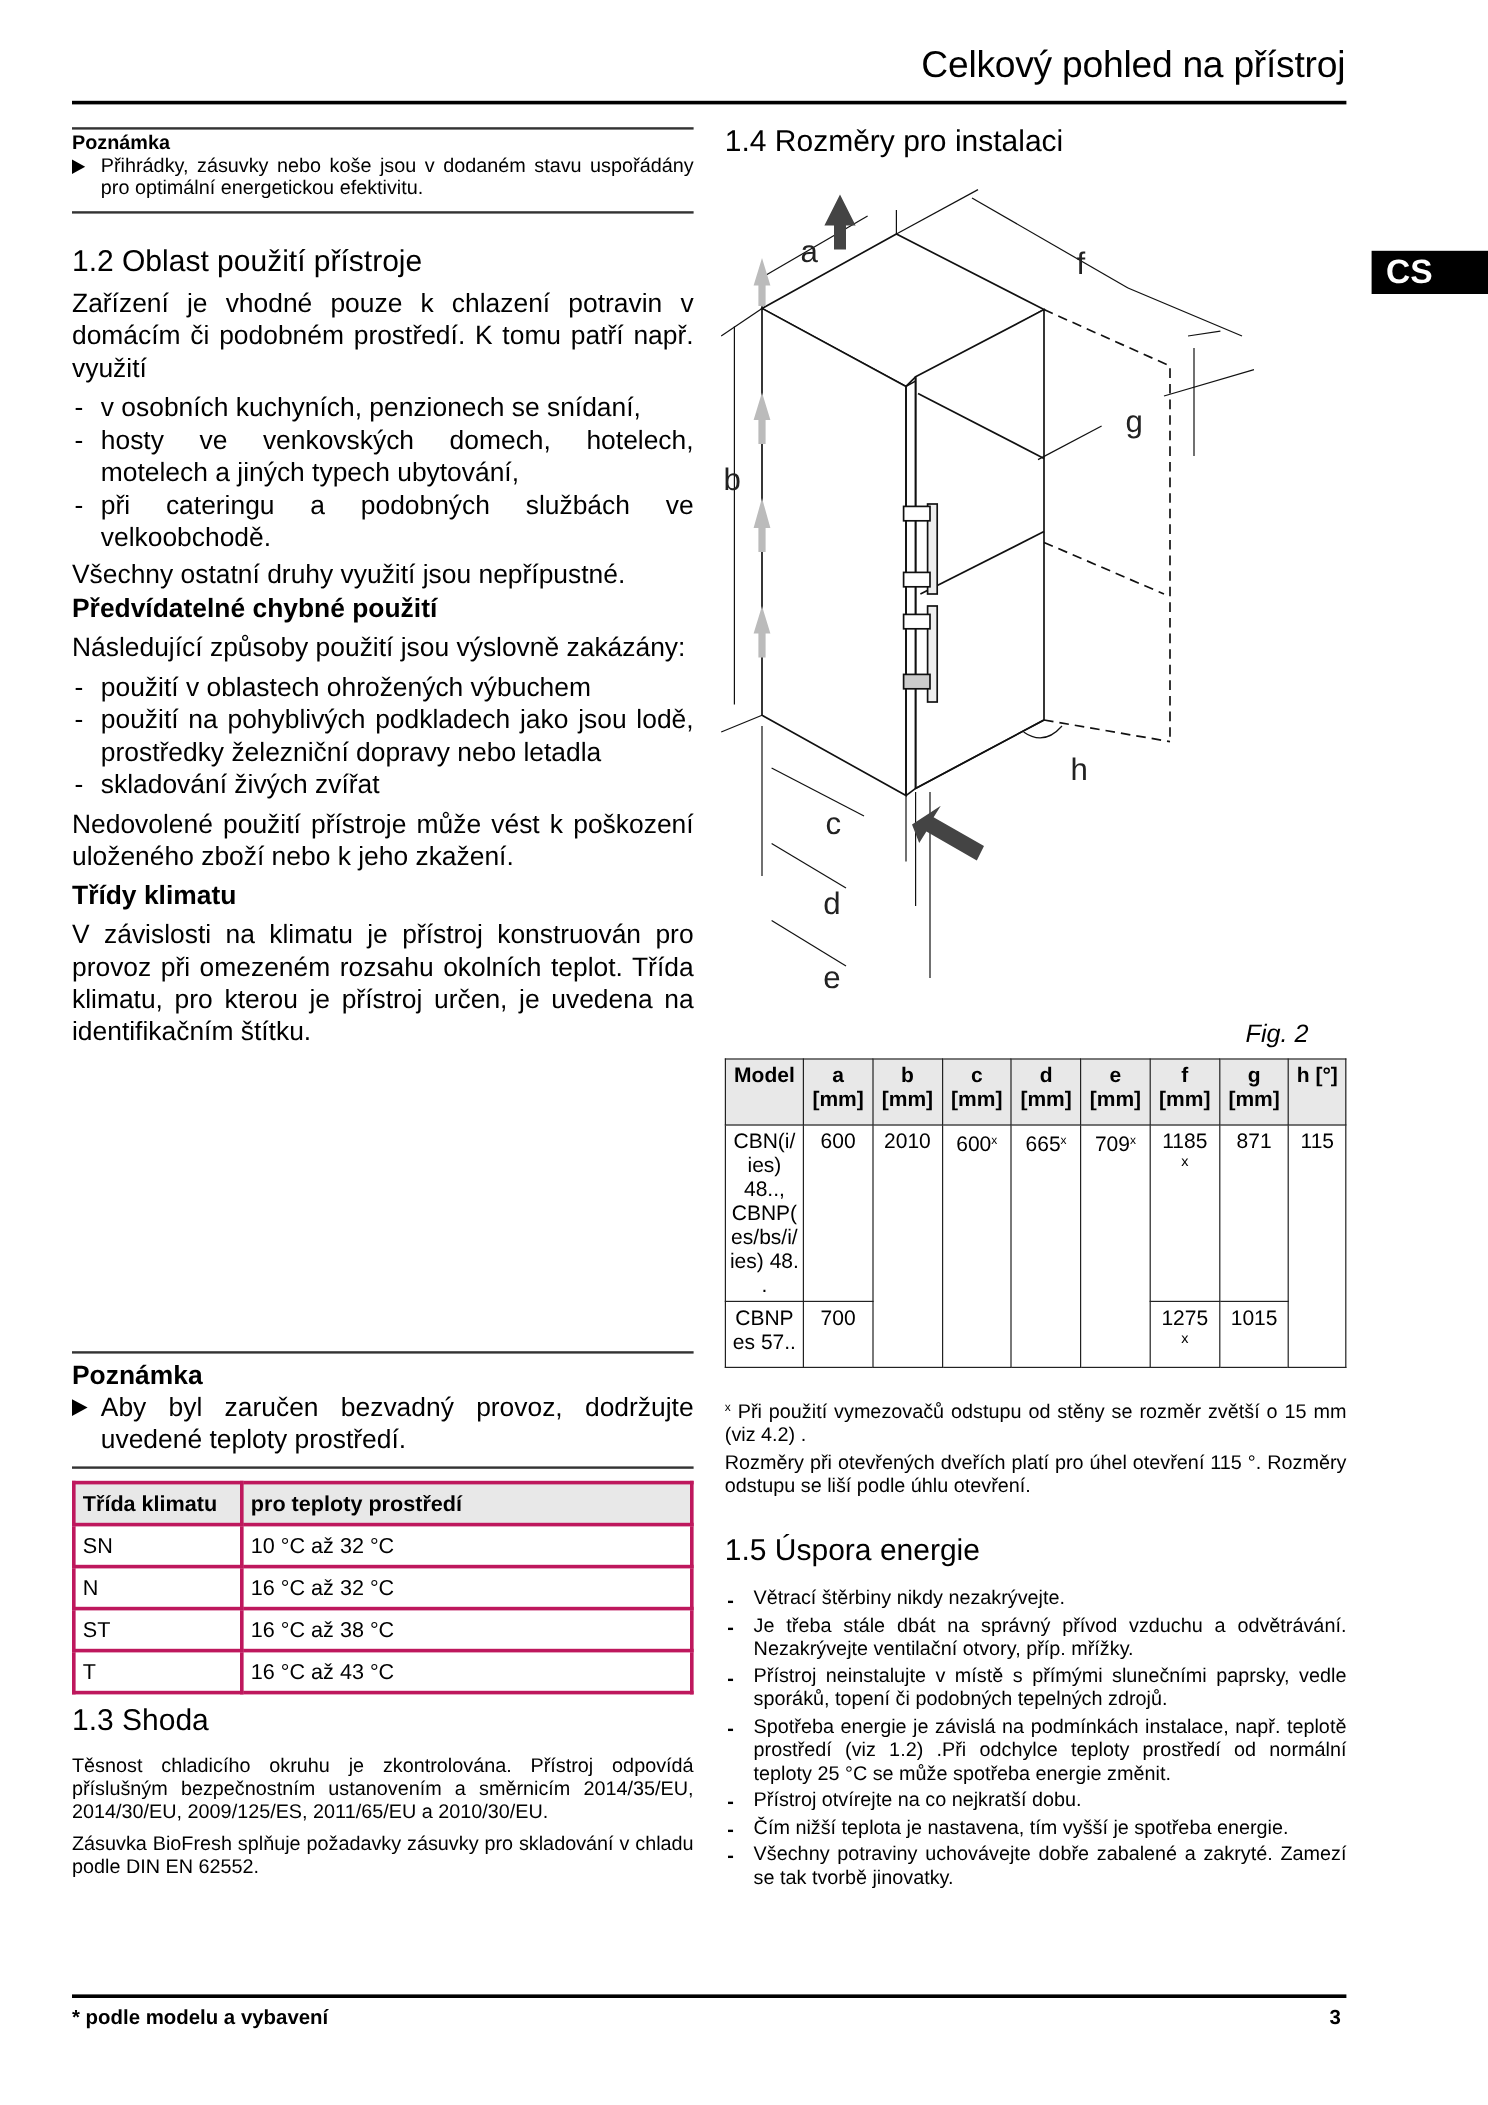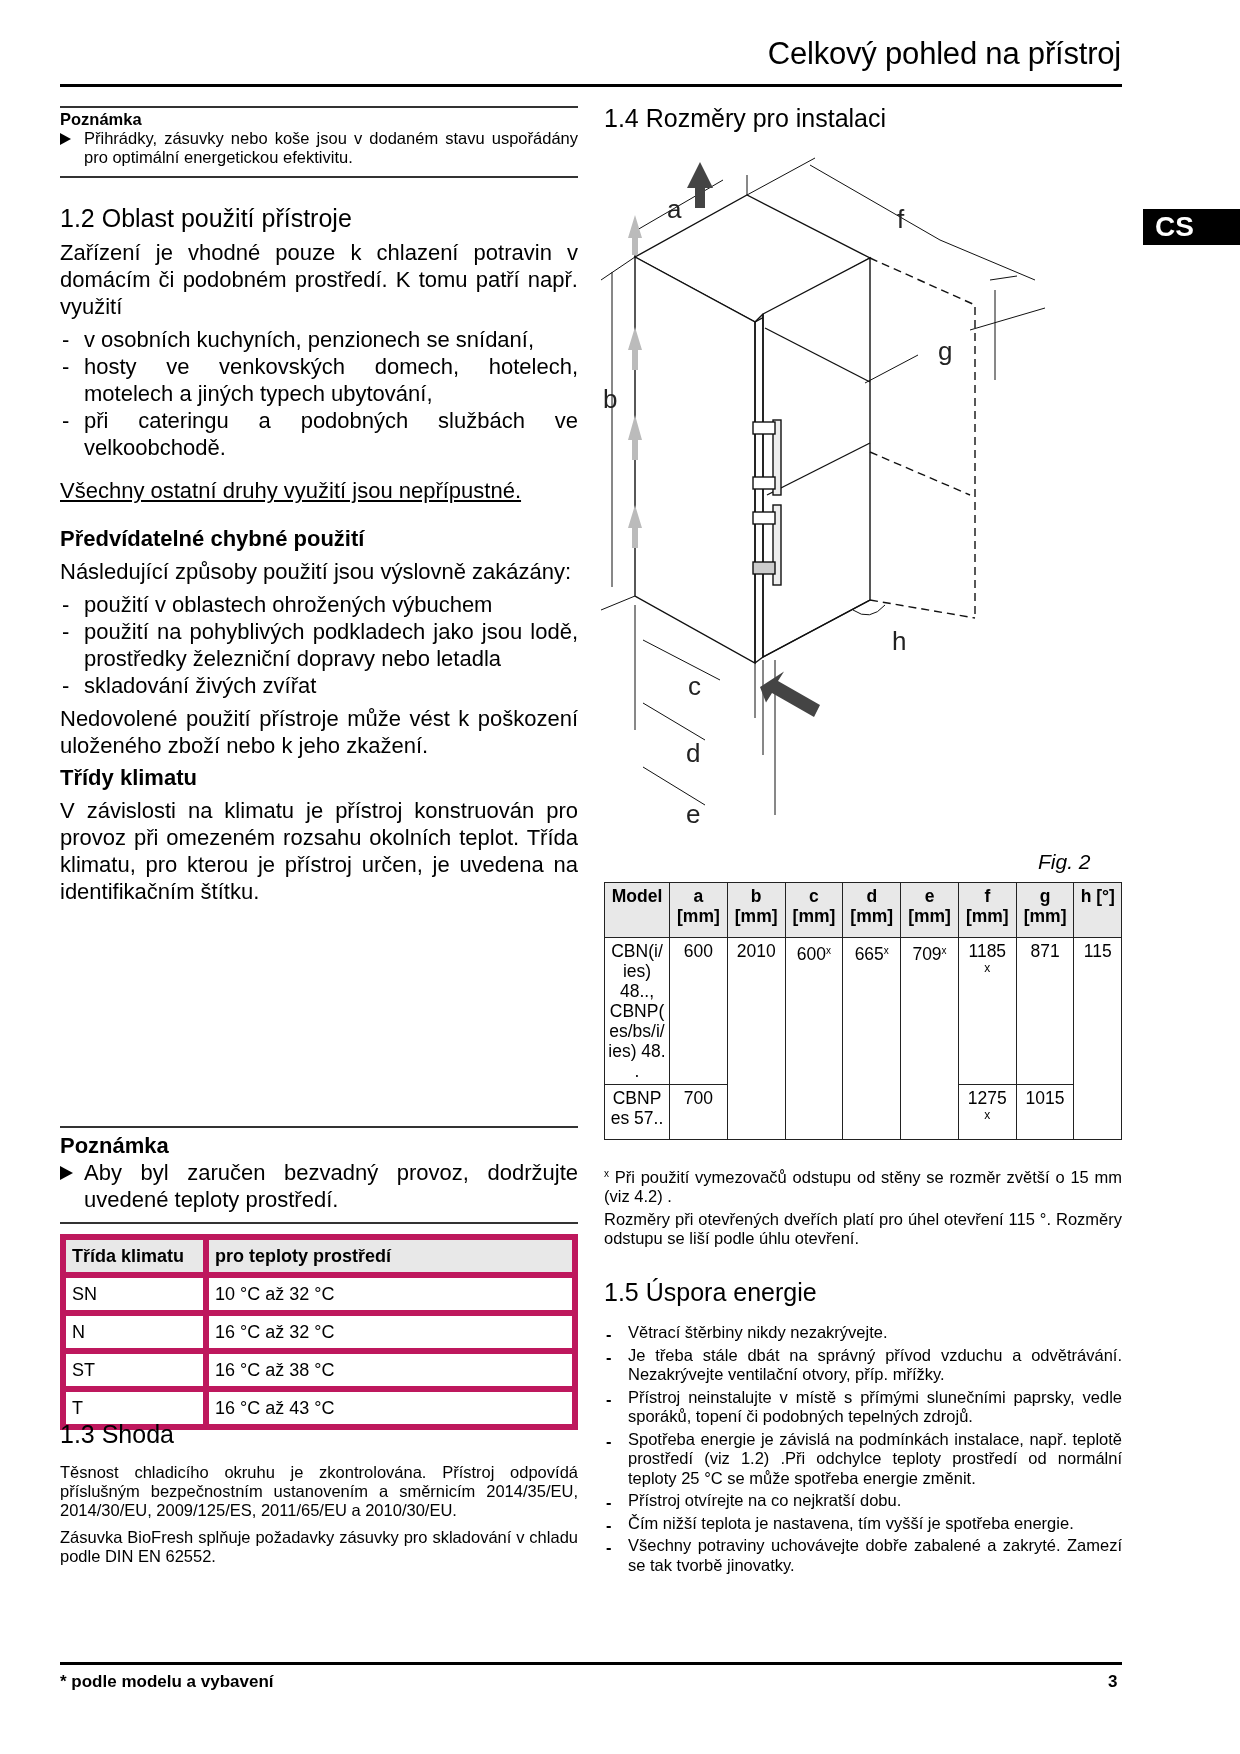--- a/index.html
+++ b/index.html
@@ -24,21 +24,21 @@
   ul.dash { list-style: none; margin: 0; padding: 0; }
   ul.dash li { position: relative; padding-left: 24px; }
   ul.dash li::before { content: "-"; position: absolute; left: 2px; }
   .tri { display: inline-block; width: 0; height: 0; border-top: 7px solid transparent; border-bottom: 7px solid transparent;
          border-left: 13px solid #000; vertical-align: -1px; }
   .tri-sm { border-top-width: 6px; border-bottom-width: 6px; border-left-width: 11px; }
   .note-line { position: relative; padding-left: 24px; }
   .note-line .tri { position: absolute; left: 0; top: 6px; }
 
   table.climate { border-collapse: collapse; width: 518px; font-size: 18px; }
-  table.climate td, table.climate th { border: 6px solid #be185d; height: 32px; padding: 0 6px; text-align: left; }
+  table.climate td, table.climate th { border: 3px solid #be185d; height: 32px; padding: 0 6px; text-align: left; }
   table.climate th { background: #e8e8e8; font-weight: bold; }
   table.climate td:first-child, table.climate th:first-child { width: 125px; }
 
   
   .rcol { position: absolute; left: 604px; width: 518px; }
   table.dims { border-collapse: collapse; width: 518px; font-size: 17.5px; line-height: 20px; }
   table.dims th, table.dims td { border: 1px solid #222; vertical-align: top; text-align: center; padding: 3px 2px; }
   table.dims th { background: #e8e8e8; font-weight: bold; height: 48px; }
   sup.x { font-size: 10px; vertical-align: 6px; }
   .xmark { display: block; font-size: 12px; line-height: 14px; }
@@ -68,23 +68,23 @@
 <div class="rule" style="left:60px; top:176px; width:518px; height:2px; background:#333;"></div>
 
 <div class="lcol" style="top:204px;">
   <div class="h2">1.2  Oblast použití přístroje</div>
   <div class="body-lg jt" style="margin-top:6px; text-align-last:left;">Zařízení je vhodné pouze k chlazení potravin v domácím či podobném prostředí. K tomu patří např. využití</div>
   <ul class="dash body-lg jt" style="margin-top:6px;">
     <li>v osobních kuchyních, penzionech se snídaní,</li>
     <li>hosty ve venkovských domech, hotelech, motelech a jiných typech ubytování,</li>
     <li>při cateringu a podobných službách ve velkoobchodě.</li>
   </ul>
-  <div class="body-lg" style="margin-top:16px;text-decoration:underline;">Všechny ostatní druhy využití jsou nepřípustné.</div>
-
-  <div class="h3" style="margin-top:22px;">Předvídatelné chybné použití</div>
+  <div class="body-lg" style="margin-top:4px;">Všechny ostatní druhy využití jsou nepřípustné.</div>
+
+  <div class="h3" style="margin-top:2px;">Předvídatelné chybné použití</div>
   <div class="body-lg jt" style="margin-top:6px;">Následující způsoby použití jsou výslovně zakázány:</div>
   <ul class="dash body-lg jt" style="margin-top:6px;">
     <li>použití v oblastech ohrožených výbuchem</li>
     <li>použití na pohyblivých podkladech jako jsou lodě, prostředky železniční dopravy nebo letadla</li>
     <li>skladování živých zvířat</li>
   </ul>
   <div class="body-lg jt" style="margin-top:6px;">Nedovolené použití přístroje může vést k poškození uloženého zboží nebo k jeho zkažení.</div>
 
   <div class="h3" style="margin-top:6px;">Třídy klimatu</div>
   <div class="body-lg jt" style="margin-top:6px;">V závislosti na klimatu je přístroj konstruován pro provoz při omezeném rozsahu okolních teplot. Třída klimatu, pro kterou je přístroj určen, je uvedena na identifikačním štítku.</div>

